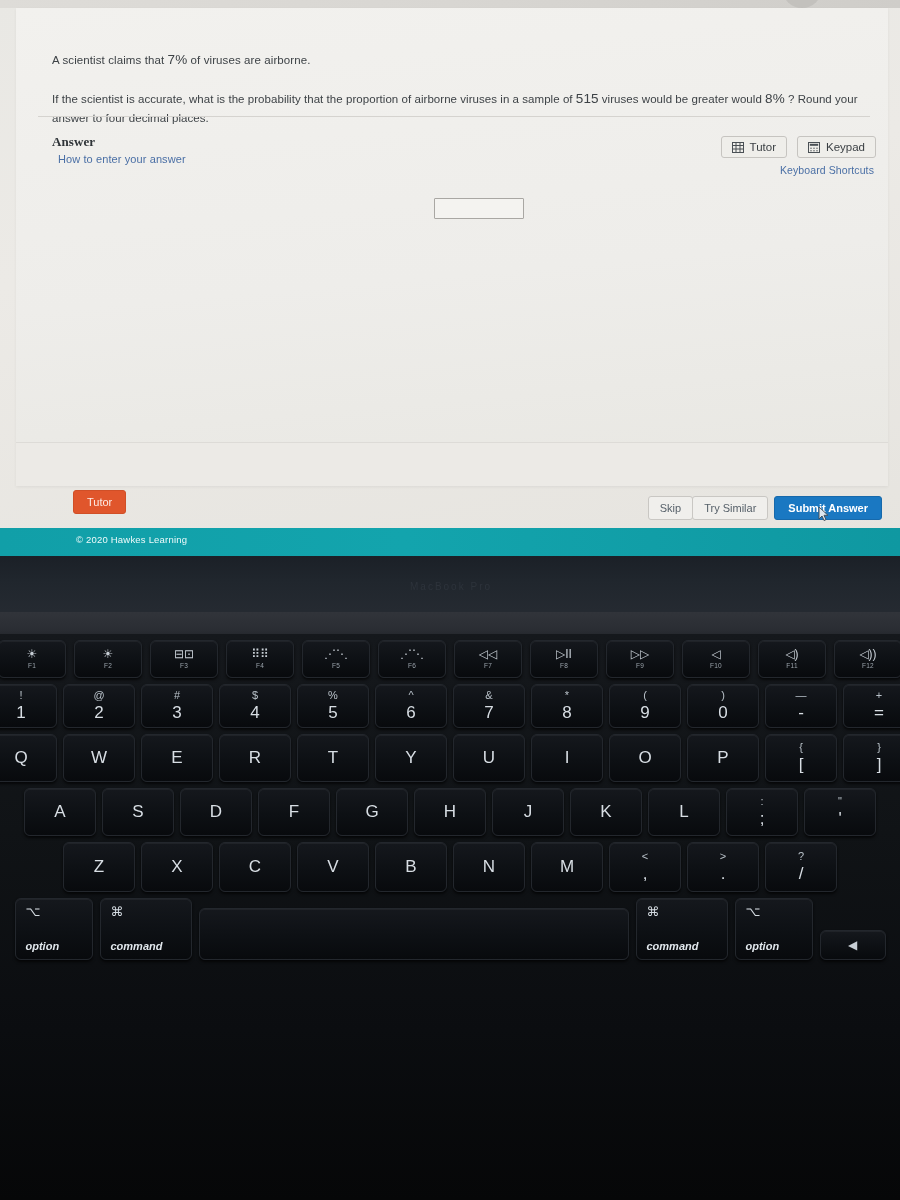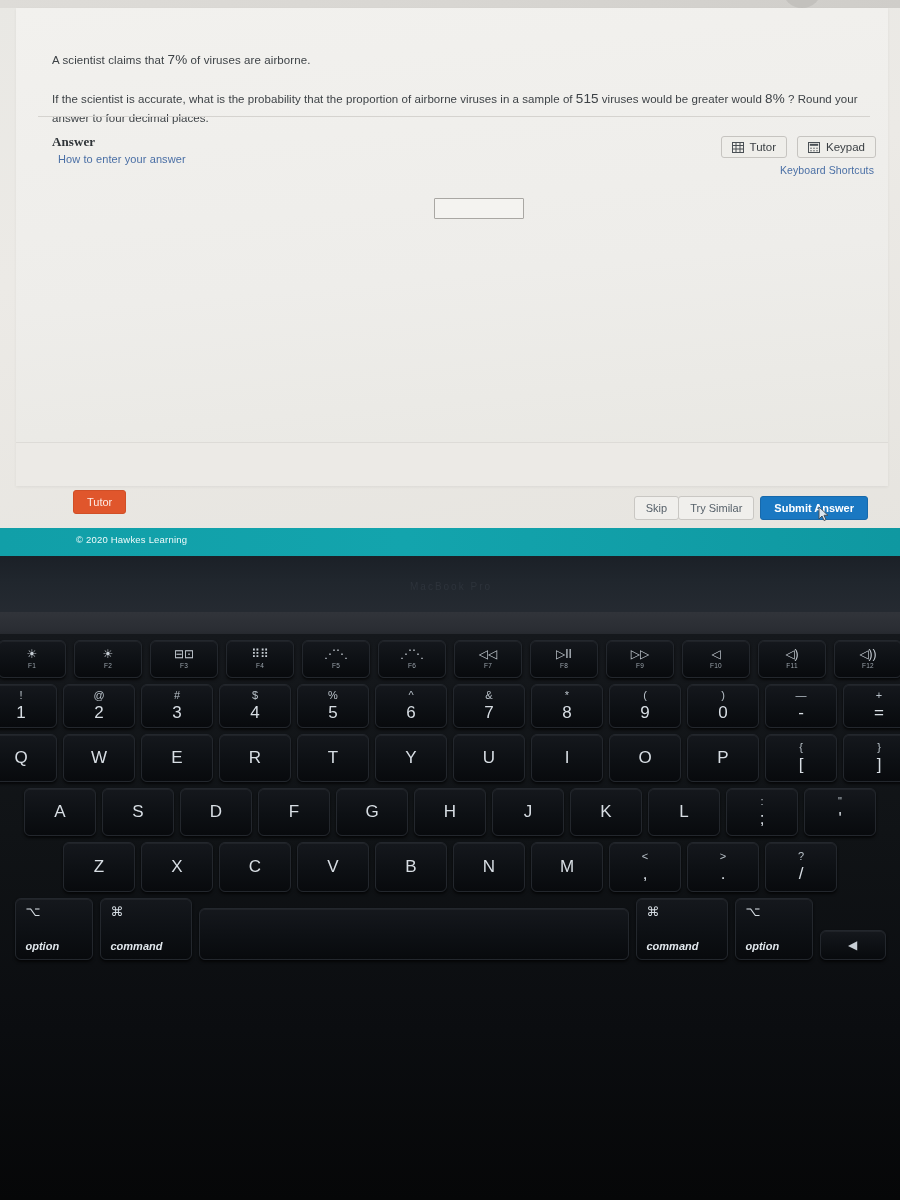--- a/index.html
+++ b/index.html
@@ -83,21 +83,21 @@
   .card-footer {
     position:absolute; left:0; right:0; bottom:0; height:44px;
     background:#eceae6; border-top:1px solid #dddbd7;
   }
   .tutor-btn {
     position:absolute; left:73px; top:490px;
     background:#e0562c; color:#fdece6;
     font-size:11px; padding:5px 13px; border-radius:3px;
     border:1px solid #d04f27;
   }
-  .act-btns { position:absolute; right:32px; top:496px; display:flex; align-items:center; }
+  .act-btns { position:absolute; right:18px; top:496px; display:flex; align-items:center; }
   .act-btn {
     font-size:11px; padding:5px 11px;
     border:1px solid #c9c7c3; background:#f0efec; color:#57616a;
     border-radius:3px; margin-left:-1px;
   }
   .act-btn.primary {
     background:#1a78c2; border-color:#1769ab; color:#fff; font-weight:bold;
     margin-left:6px; padding:5px 13px;
   }
   

